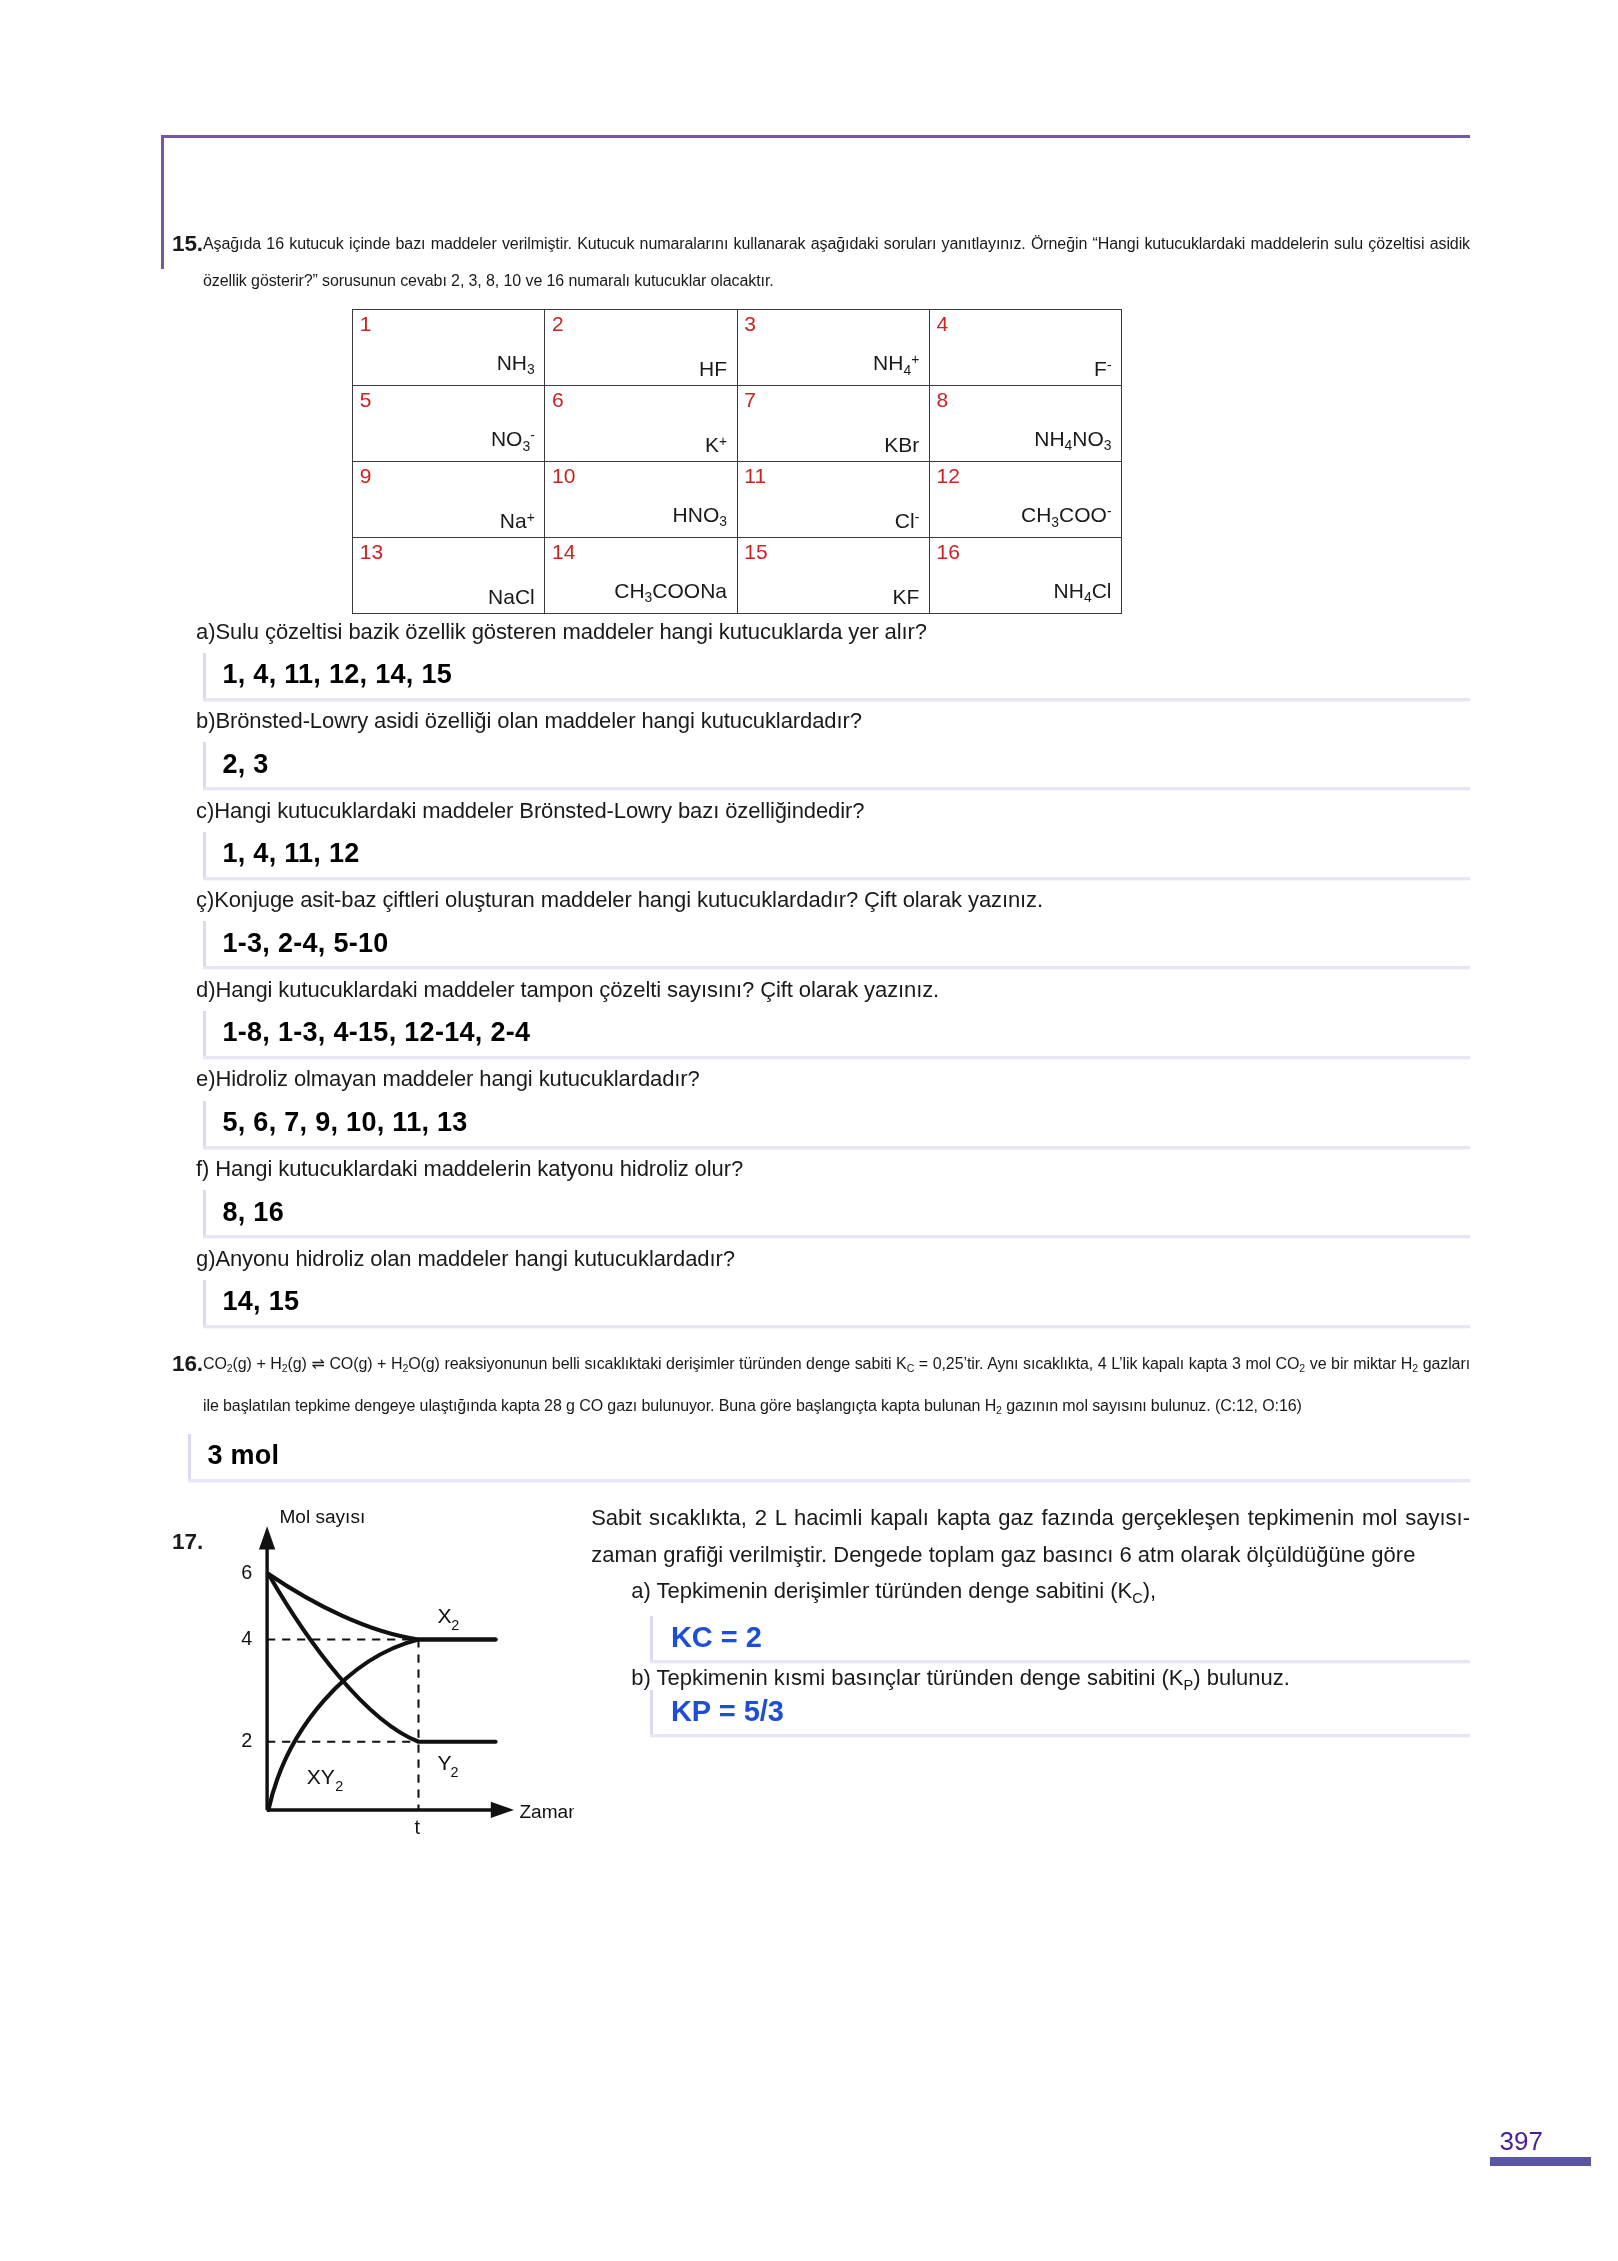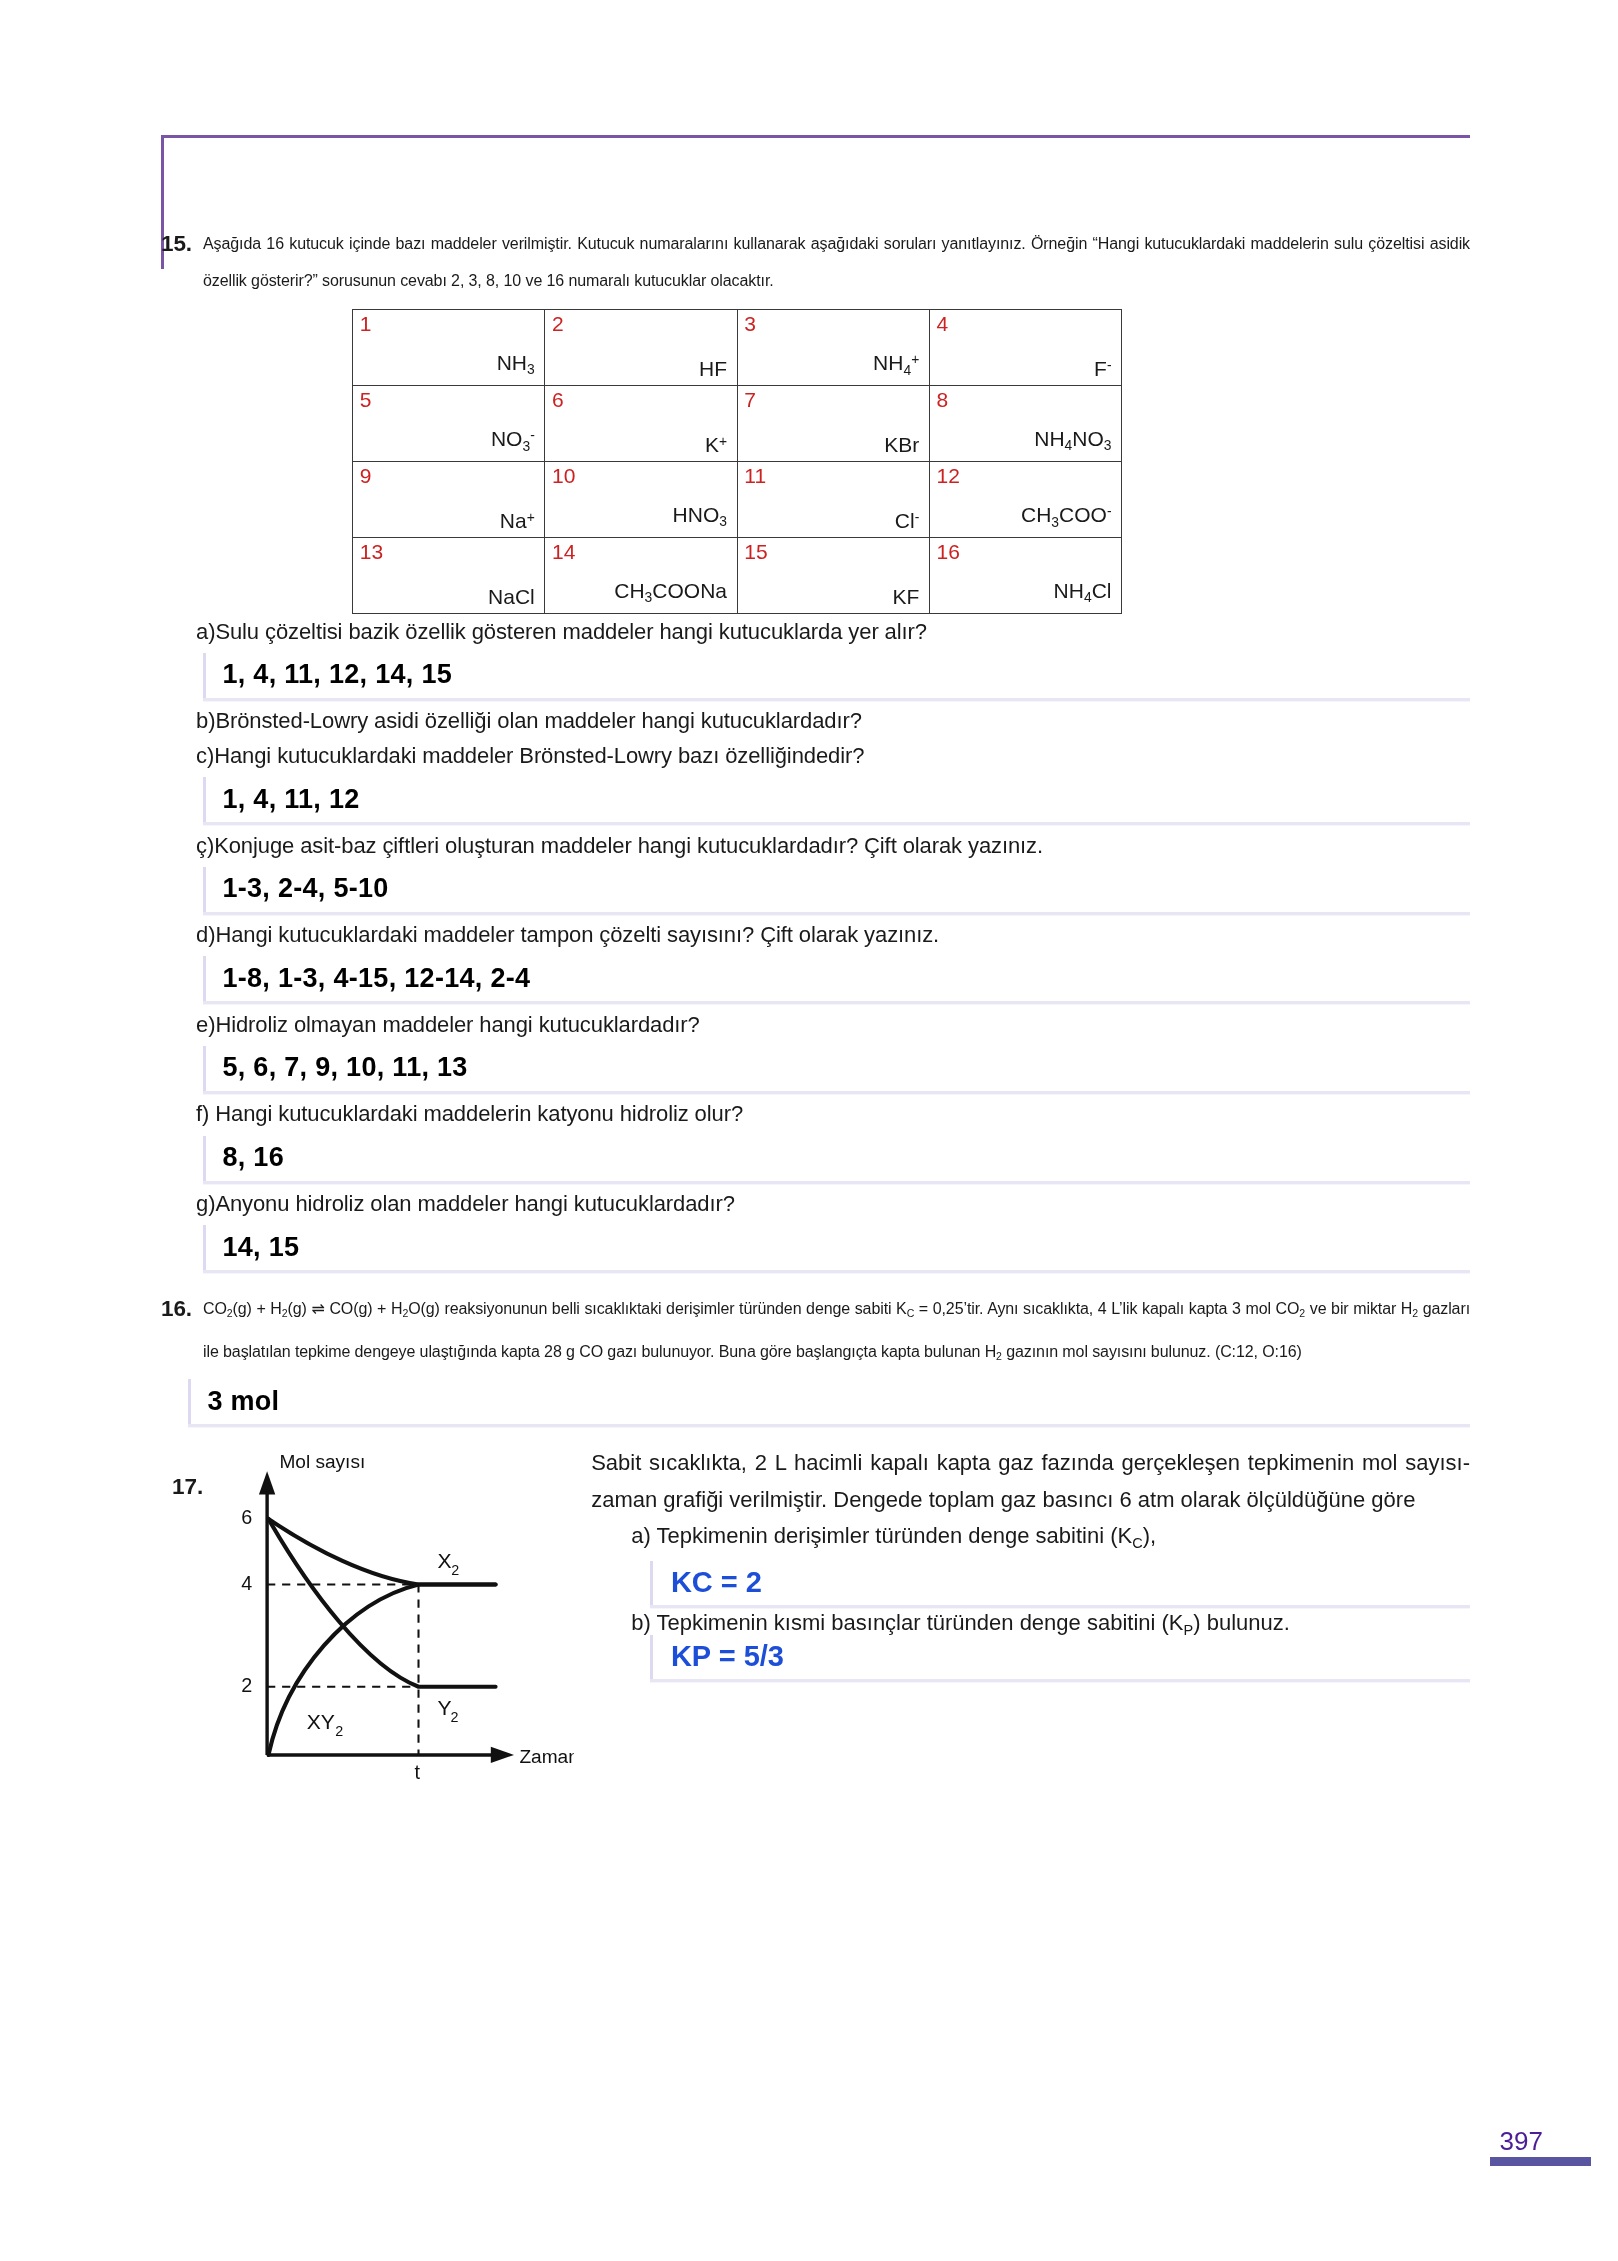--- a/index.html
+++ b/index.html
@@ -52,21 +52,21 @@
     display: flex;
     align-items: flex-start;
     margin-bottom: 0;
   }
   .qnum {
     font-weight: bold;
     font-size: 22.5px;
     line-height: 37px;
     width: 42px;
     flex: 0 0 42px;
-    text-align: left;
+    text-align: right;
     letter-spacing: -0.1px;
   }
   .qtext {
     font-size: 16px;
     line-height: 37px;
     text-align: justify;
     flex: 1 1 auto;
     letter-spacing: -0.1px;
   }
   sub { font-size: 0.66em; vertical-align: -0.32em; }
@@ -300,20 +300,23 @@
           </tbody>
       </table>
     </div>
 
     <div id="subq-list">
         <div class="subq"><span class="lbl">a) </span><span>Sulu çözeltisi bazik özellik gösteren maddeler hangi kutucuklarda yer alır?</span></div>
         <div class="answer-box">
           <span class="ans">1, 4, 11, 12, 14, 15</span>
         </div>
         <div class="subq"><span class="lbl">b) </span><span>Brönsted-Lowry asidi özelliği olan maddeler hangi kutucuklardadır?</span></div>
+        <div class="answer-box">
+          <span class="ans">2, 3</span>
+        </div>
         <div class="subq"><span class="lbl">c) </span><span>Hangi kutucuklardaki maddeler Brönsted-Lowry bazı özelliğindedir?</span></div>
         <div class="answer-box">
           <span class="ans">1, 4, 11, 12</span>
         </div>
         <div class="subq"><span class="lbl">ç) </span><span>Konjuge asit-baz çiftleri oluşturan maddeler hangi kutucuklardadır? Çift olarak yazınız.</span></div>
         <div class="answer-box">
           <span class="ans">1-3, 2-4, 5-10</span>
         </div>
         <div class="subq"><span class="lbl">d) </span><span>Hangi kutucuklardaki maddeler tampon çözelti sayısını? Çift olarak yazınız.</span></div>
         <div class="answer-box">

